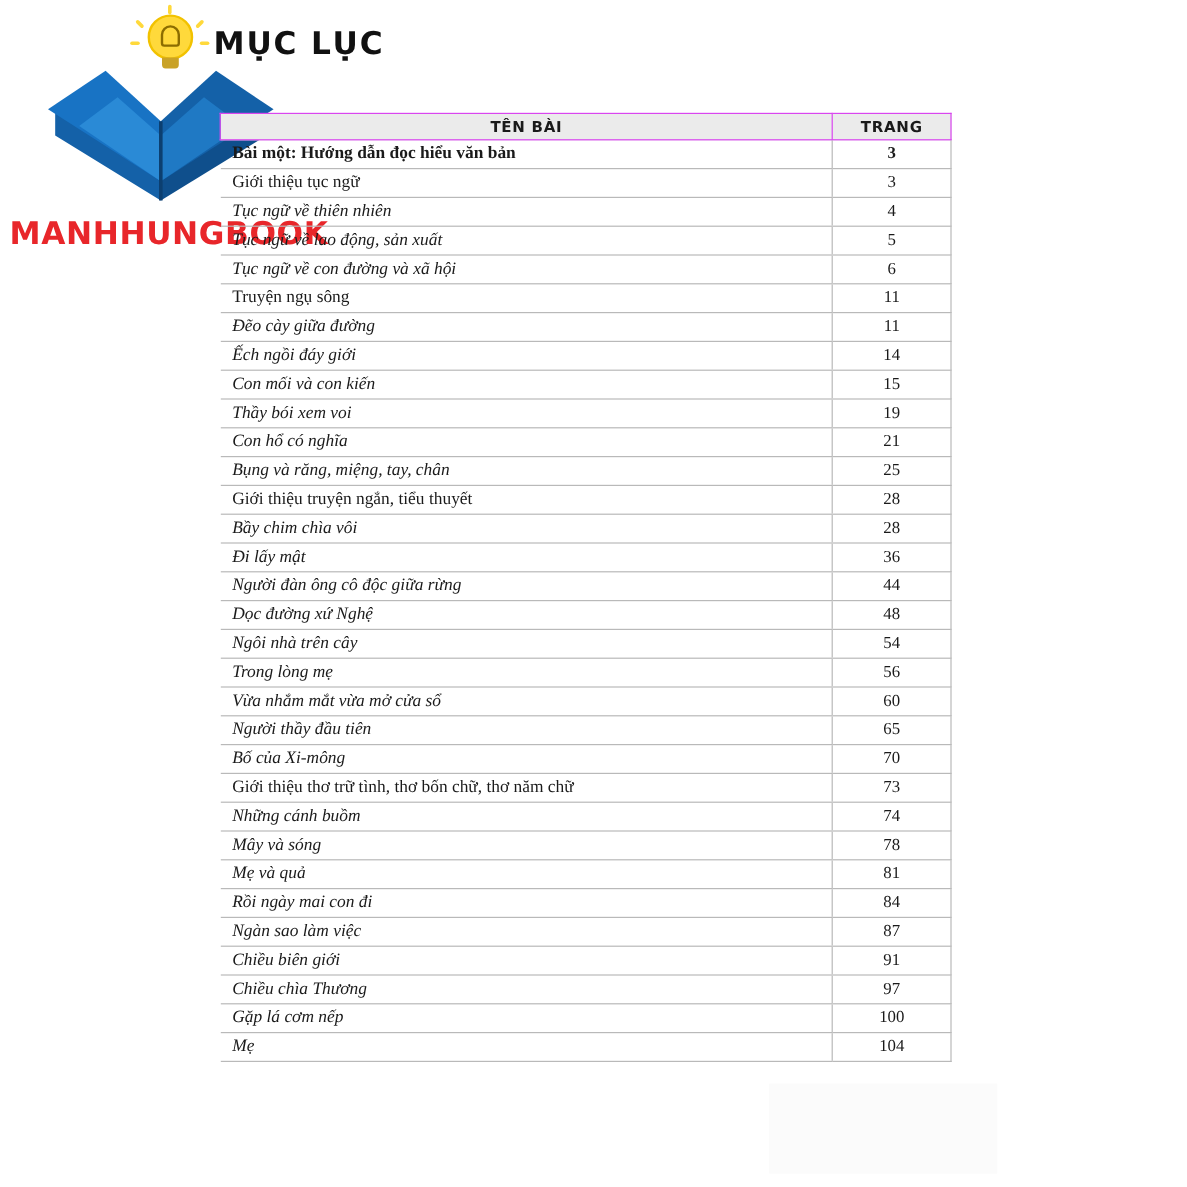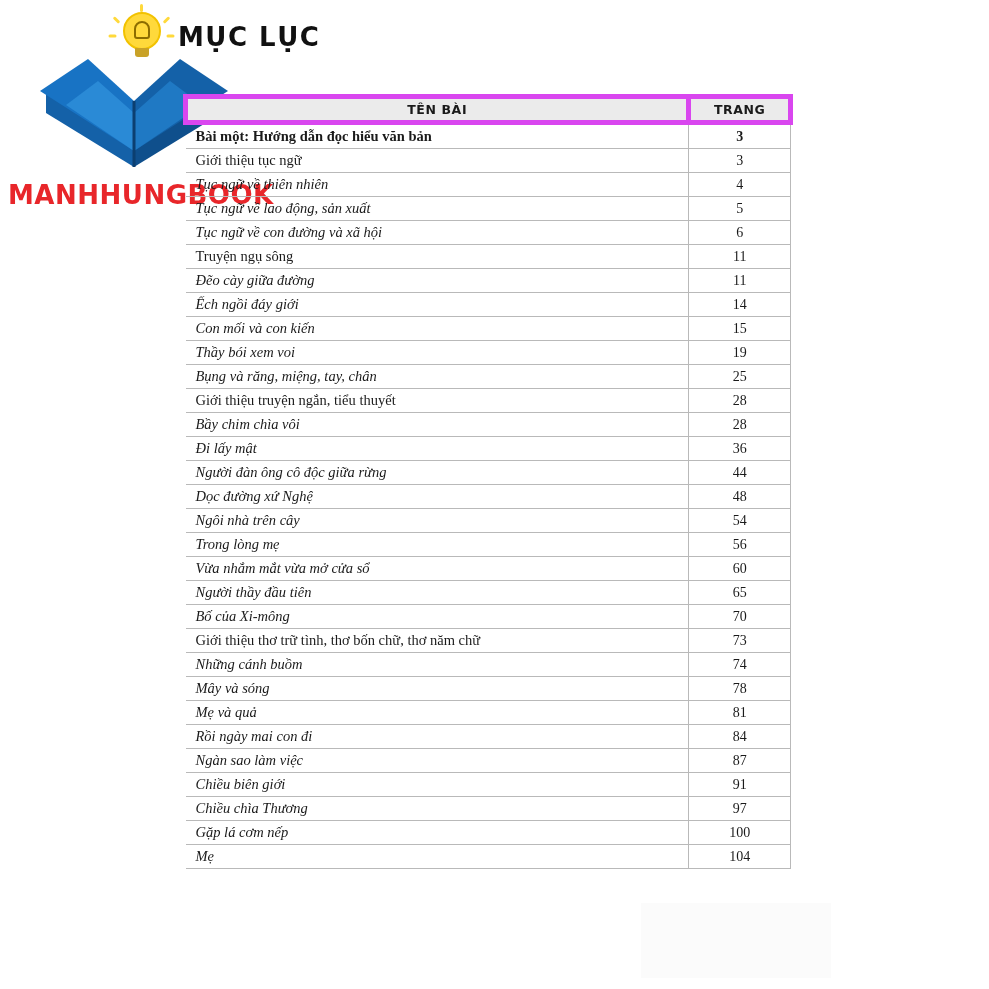--- a/index.html
+++ b/index.html
@@ -121,21 +121,21 @@
     font-size: 14.5px;
     color: #1a1a1a;
   }
   table.toc-table th {
     background: #ebebeb;
     font-family: "DejaVu Sans", sans-serif;
     font-weight: bold;
     font-size: 12.5px;
     letter-spacing: 0.6px;
     padding: 3px 0;
-    border: 5px solid #d946ef;
+    border: 1px solid #d946ef;
   }
   th.col-title { width: 512px; }
   th.col-page  { width: 98px; }
 
   table.toc-table td {
     border-bottom: 1px solid #b9b9b9;
     padding: 3px 0 3px 10px;
     height: 17px;
     vertical-align: middle;
   }
@@ -238,20 +238,24 @@
         </tr>
         <tr class="italic">
           <td class="title">Con mối và con kiến</td>
           <td class="page">15</td>
         </tr>
         <tr class="italic">
           <td class="title">Thầy bói xem voi</td>
           <td class="page">19</td>
         </tr>
         <tr class="italic">
+          <td class="title">Con hổ có nghĩa</td>
+          <td class="page">21</td>
+        </tr>
+        <tr class="italic">
           <td class="title">Bụng và răng, miệng, tay, chân</td>
           <td class="page">25</td>
         </tr>
         <tr>
           <td class="title">Giới thiệu truyện ngắn, tiểu thuyết</td>
           <td class="page">28</td>
         </tr>
         <tr class="italic">
           <td class="title">Bầy chim chìa vôi</td>
           <td class="page">28</td>

